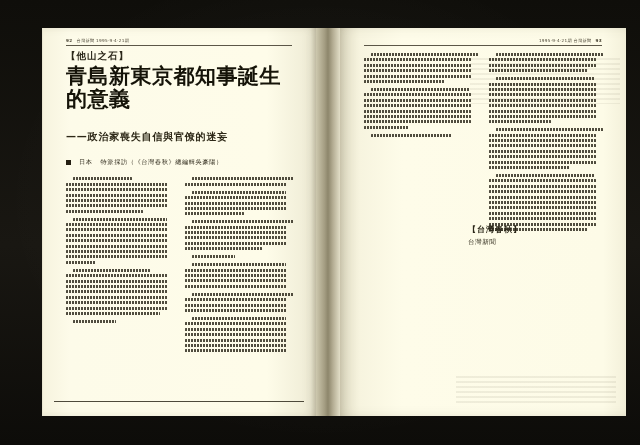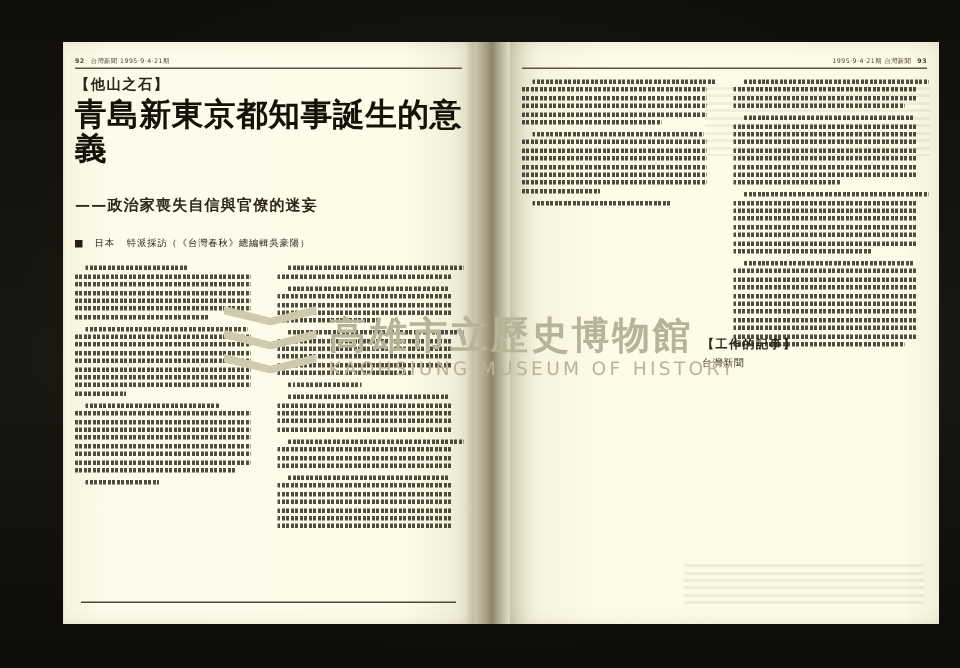--- a/index.html
+++ b/index.html
@@ -29,21 +29,21 @@
   .gutter{width:24px;background:linear-gradient(90deg,#cdc8ae 0%,#a59e83 35%,#8d866b 50%,#b3ac92 70%,#e2dec7 100%);}
   .page-right{width:286px;
     background:linear-gradient(90deg,#e3dfc7 0%,#f7f4df 7%,#fefce9 22%,#fdfbe7 92%,#f3f0da 100%);
     box-shadow:inset 6px 0 16px -9px rgba(90,80,55,.55);
   }
 
   
   .edge-l{position:absolute;left:-4px;top:0;width:5px;height:100%;
     background:linear-gradient(90deg,#b8b39b,#efecd7);}
 
-  .inner{position:absolute;inset:0;padding:10px 8px;box-sizing:border-box;}
+  .inner{position:absolute;inset:0;padding:10px 24px;box-sizing:border-box;}
 
   
   .runhead{display:flex;align-items:baseline;gap:4px;font-size:4.2px;color:#4a4434;letter-spacing:.3px;}
   .runhead .folio{font-weight:700;}
   .runhead-right{justify-content:flex-end;}
   .rule-head{height:1px;background:#3f3a2c;margin-top:2px;opacity:.85;}
 
   
   .kicker{margin-top:4px;font-size:9.5px;color:#2b2719;letter-spacing:1px;font-weight:600;}
 
@@ -284,31 +284,20 @@
                 <div class="ln s95"></div>
                 <div class="ln s95"></div>
                 <div class="ln s95"></div>
                 <div class="ln s95"></div>
                 <div class="ln s88"></div>
               </div>
             </div>
           </div>
 
         <div style="position:absolute;left:128px;top:196px;width:120px;">
-          <div class="rkicker">【工作的記事】</div>
+          <div class="rkicker">【台灣春秋】</div>
           <div class="rsub">台灣新聞</div>
         </div>
       </div>
     </div>
   </div>
 
-  <div class="wm">
-    <div class="wm-logo">
-      <span></span>
-        <span></span>
-        <span></span>
-    </div>
-    <div class="wm-text">
-      <div class="wm-cn">高雄市立歷史博物館</div>
-      <div class="wm-en">KAOHSIUNG MUSEUM OF HISTORY</div>
-    </div>
-  </div>
 </div>
 
 </body></html>

